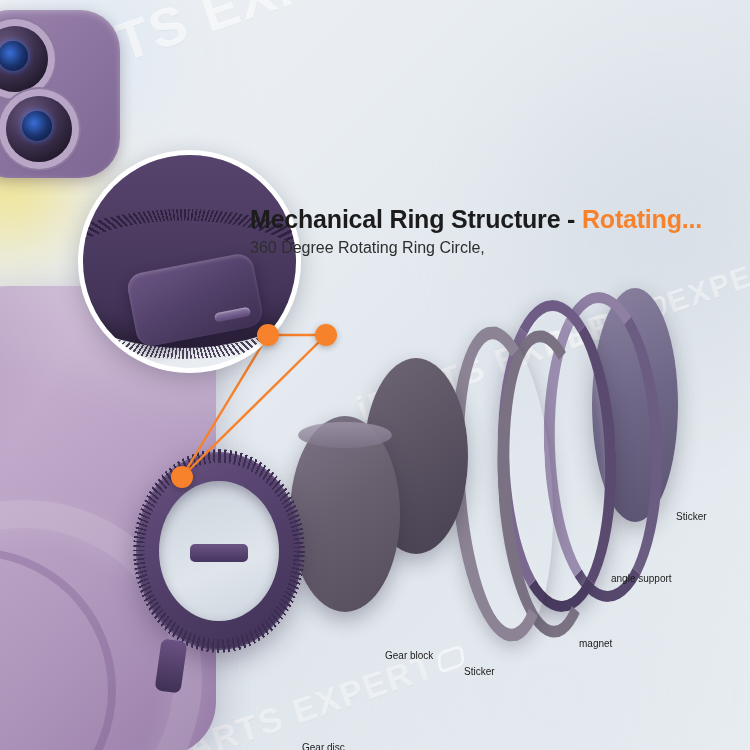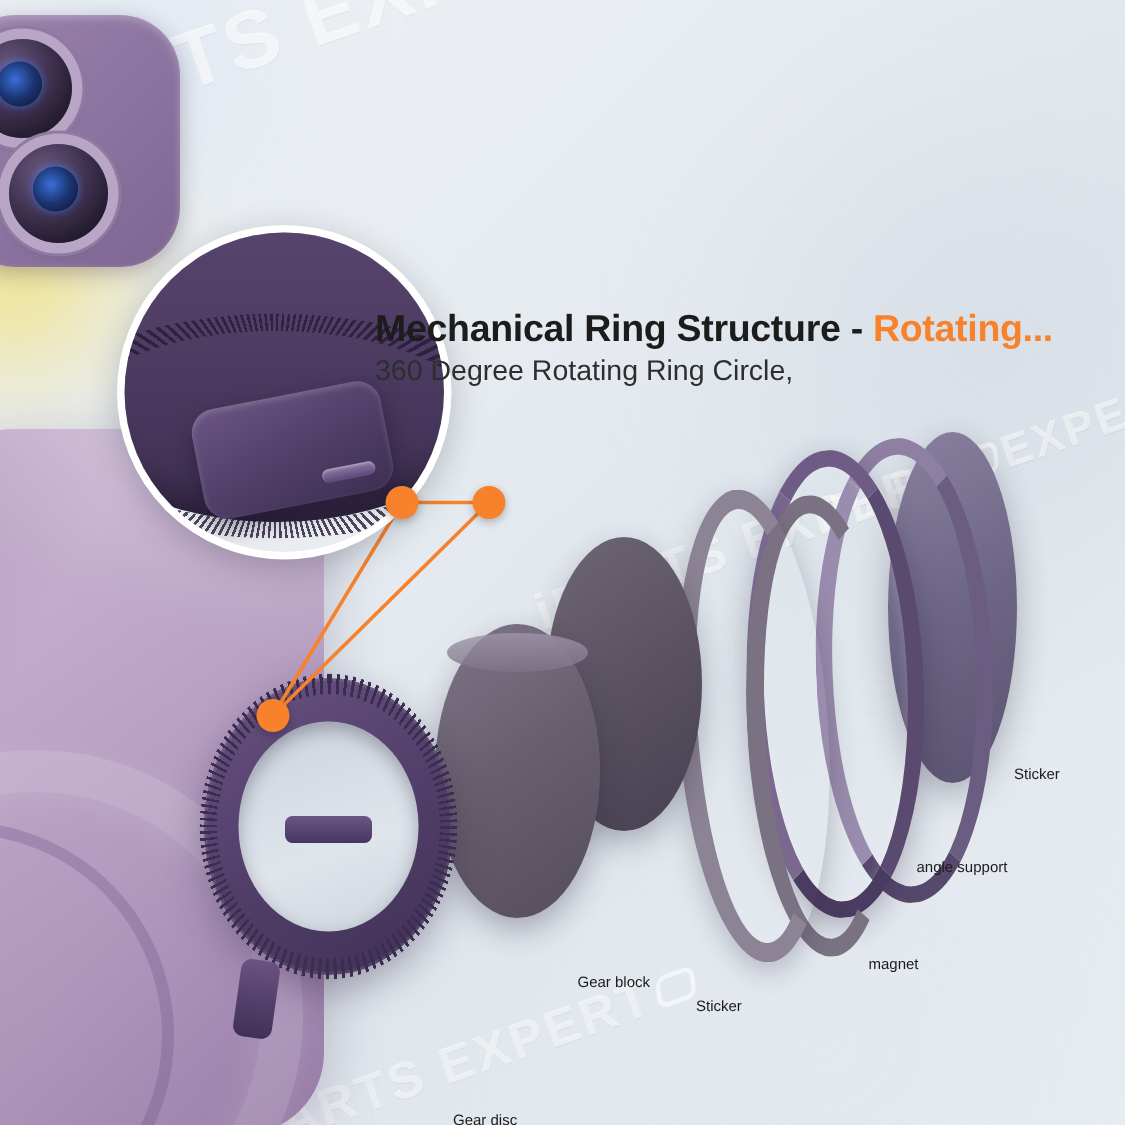--- a/index.html
+++ b/index.html
@@ -184,21 +184,21 @@
     font-weight: 700;
     color: #1c1c1c;
     letter-spacing: -0.2px;
     white-space: nowrap;
     z-index: 7;
   }
   .heading .accent { color: #f7822b; }
   .subheading {
     position: absolute;
     left: 250px; top: 238px;
-    font-size: 19px;
+    font-size: 16px;
     line-height: 20px;
     color: #2e2e2e;
     z-index: 7;
   }
 
   
   .svg-layer {
     position: absolute;
     left: 0; top: 0;
     width: 750px; height: 750px;

